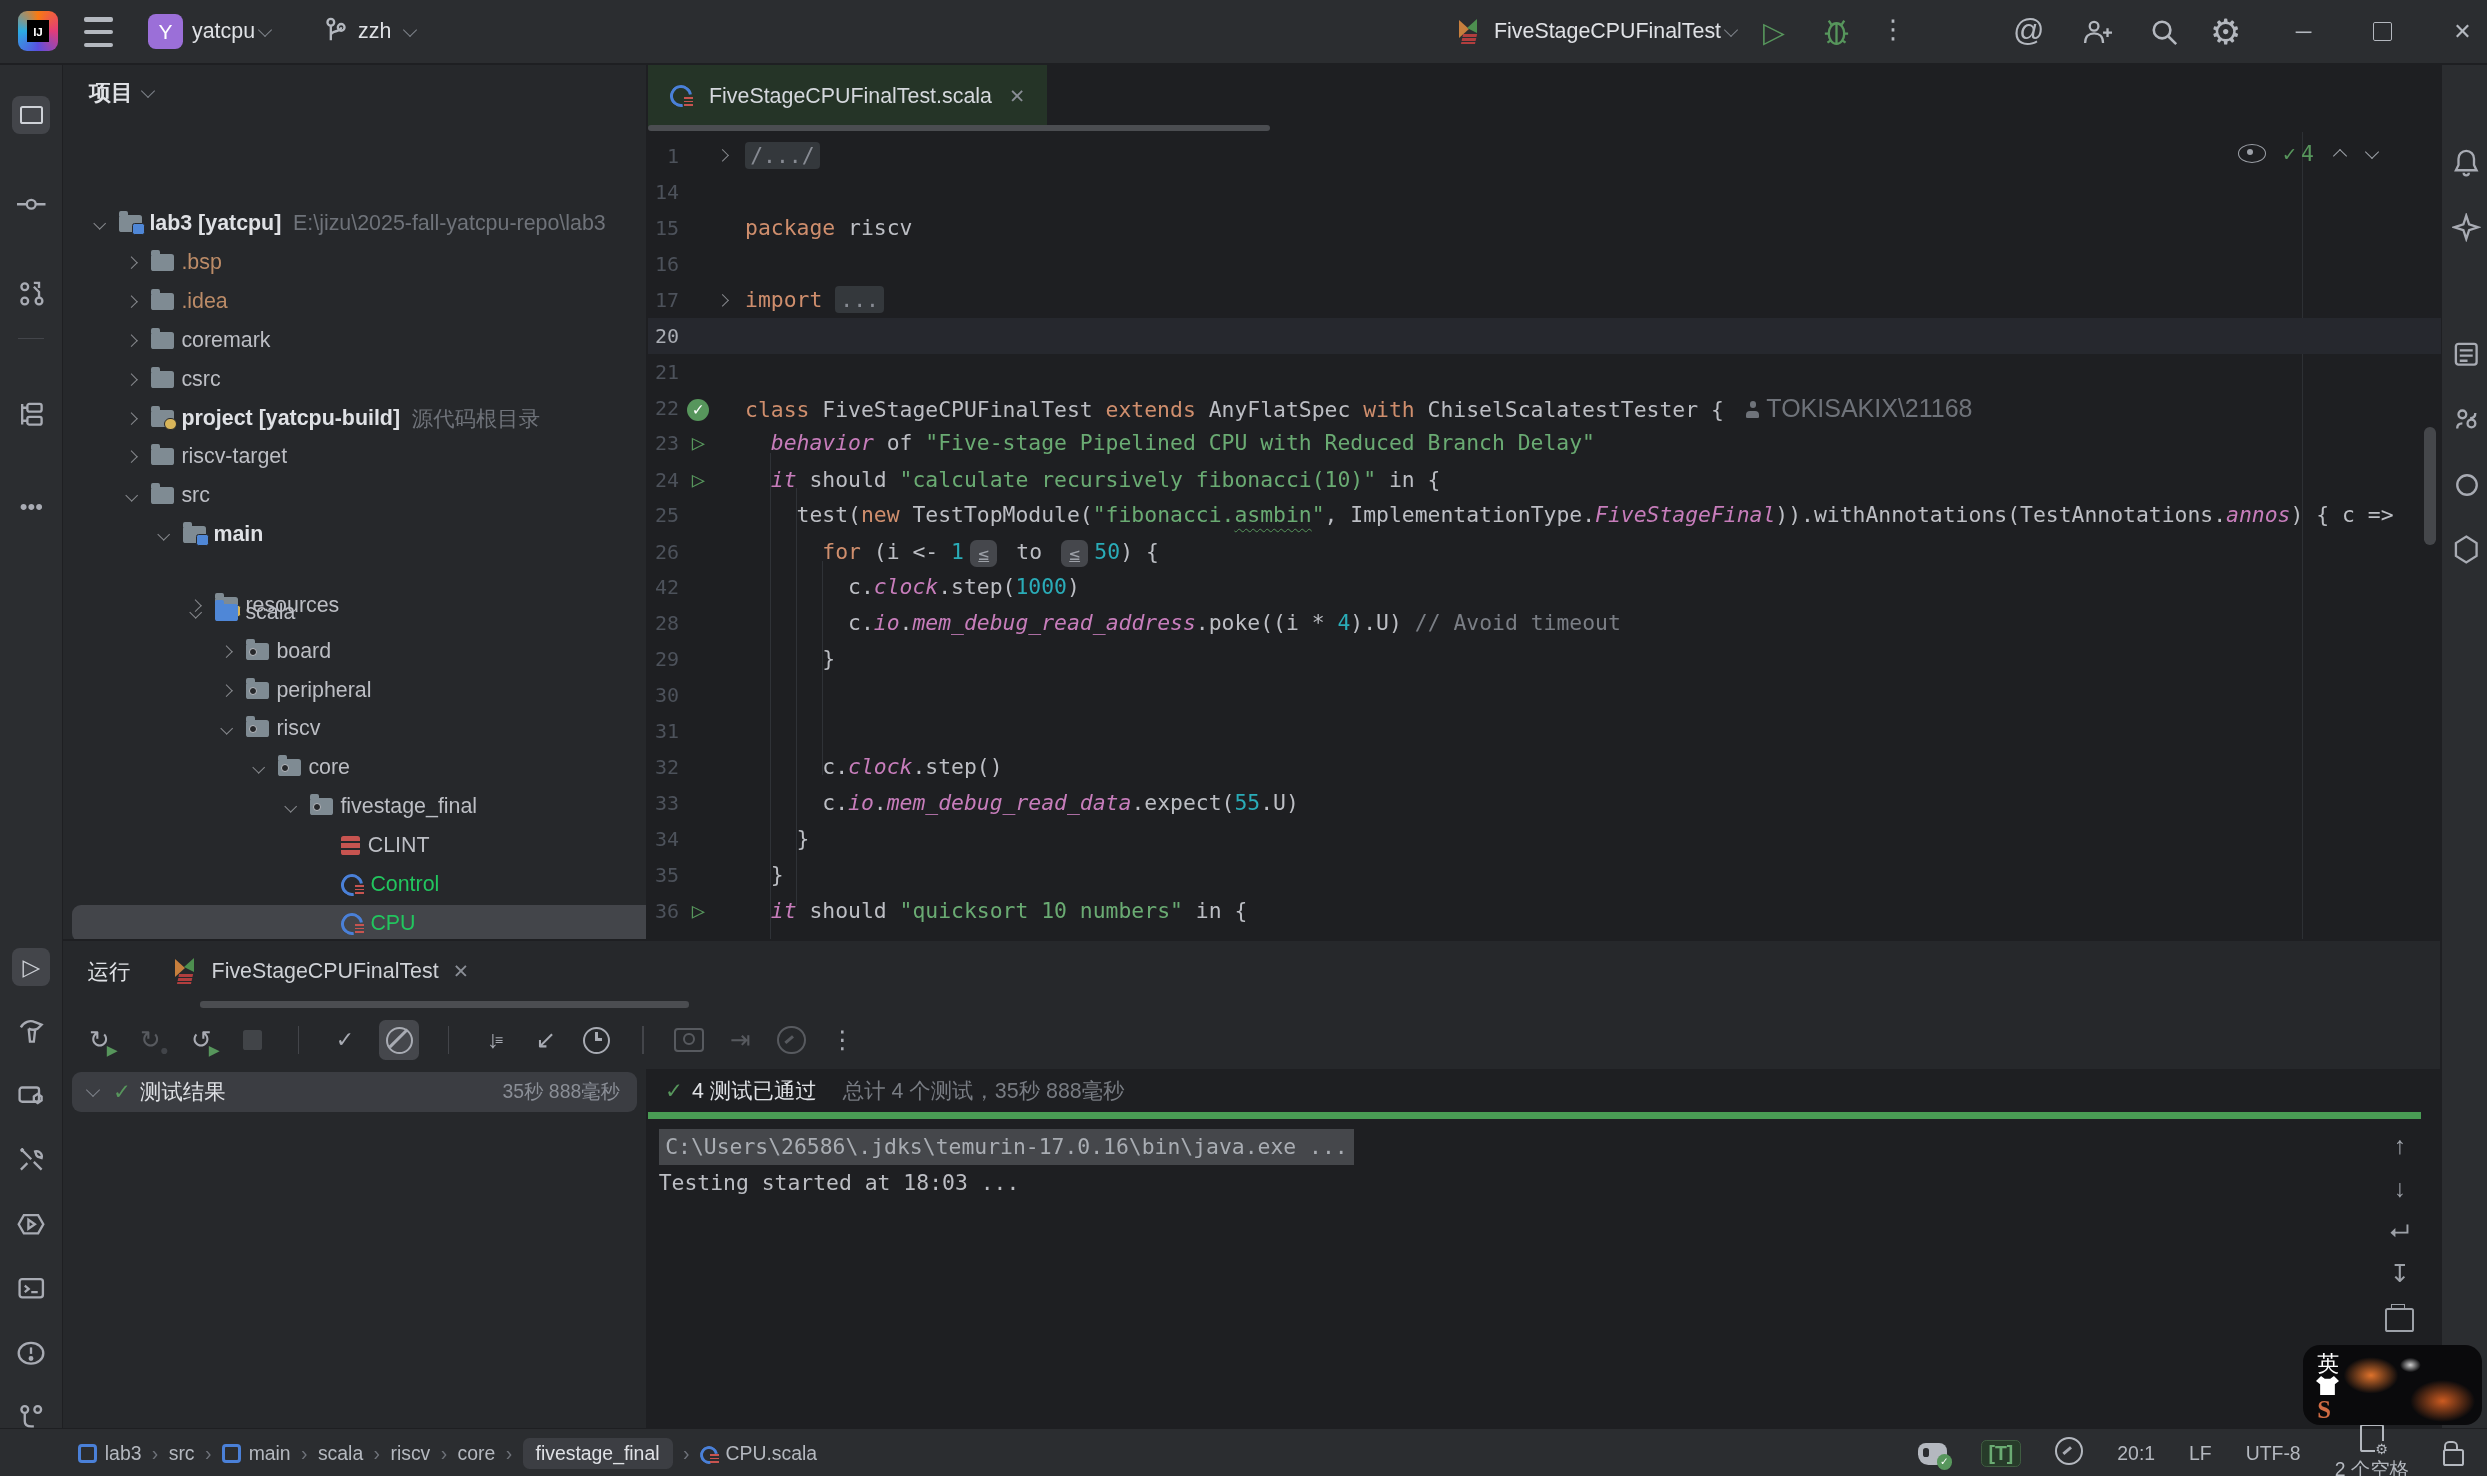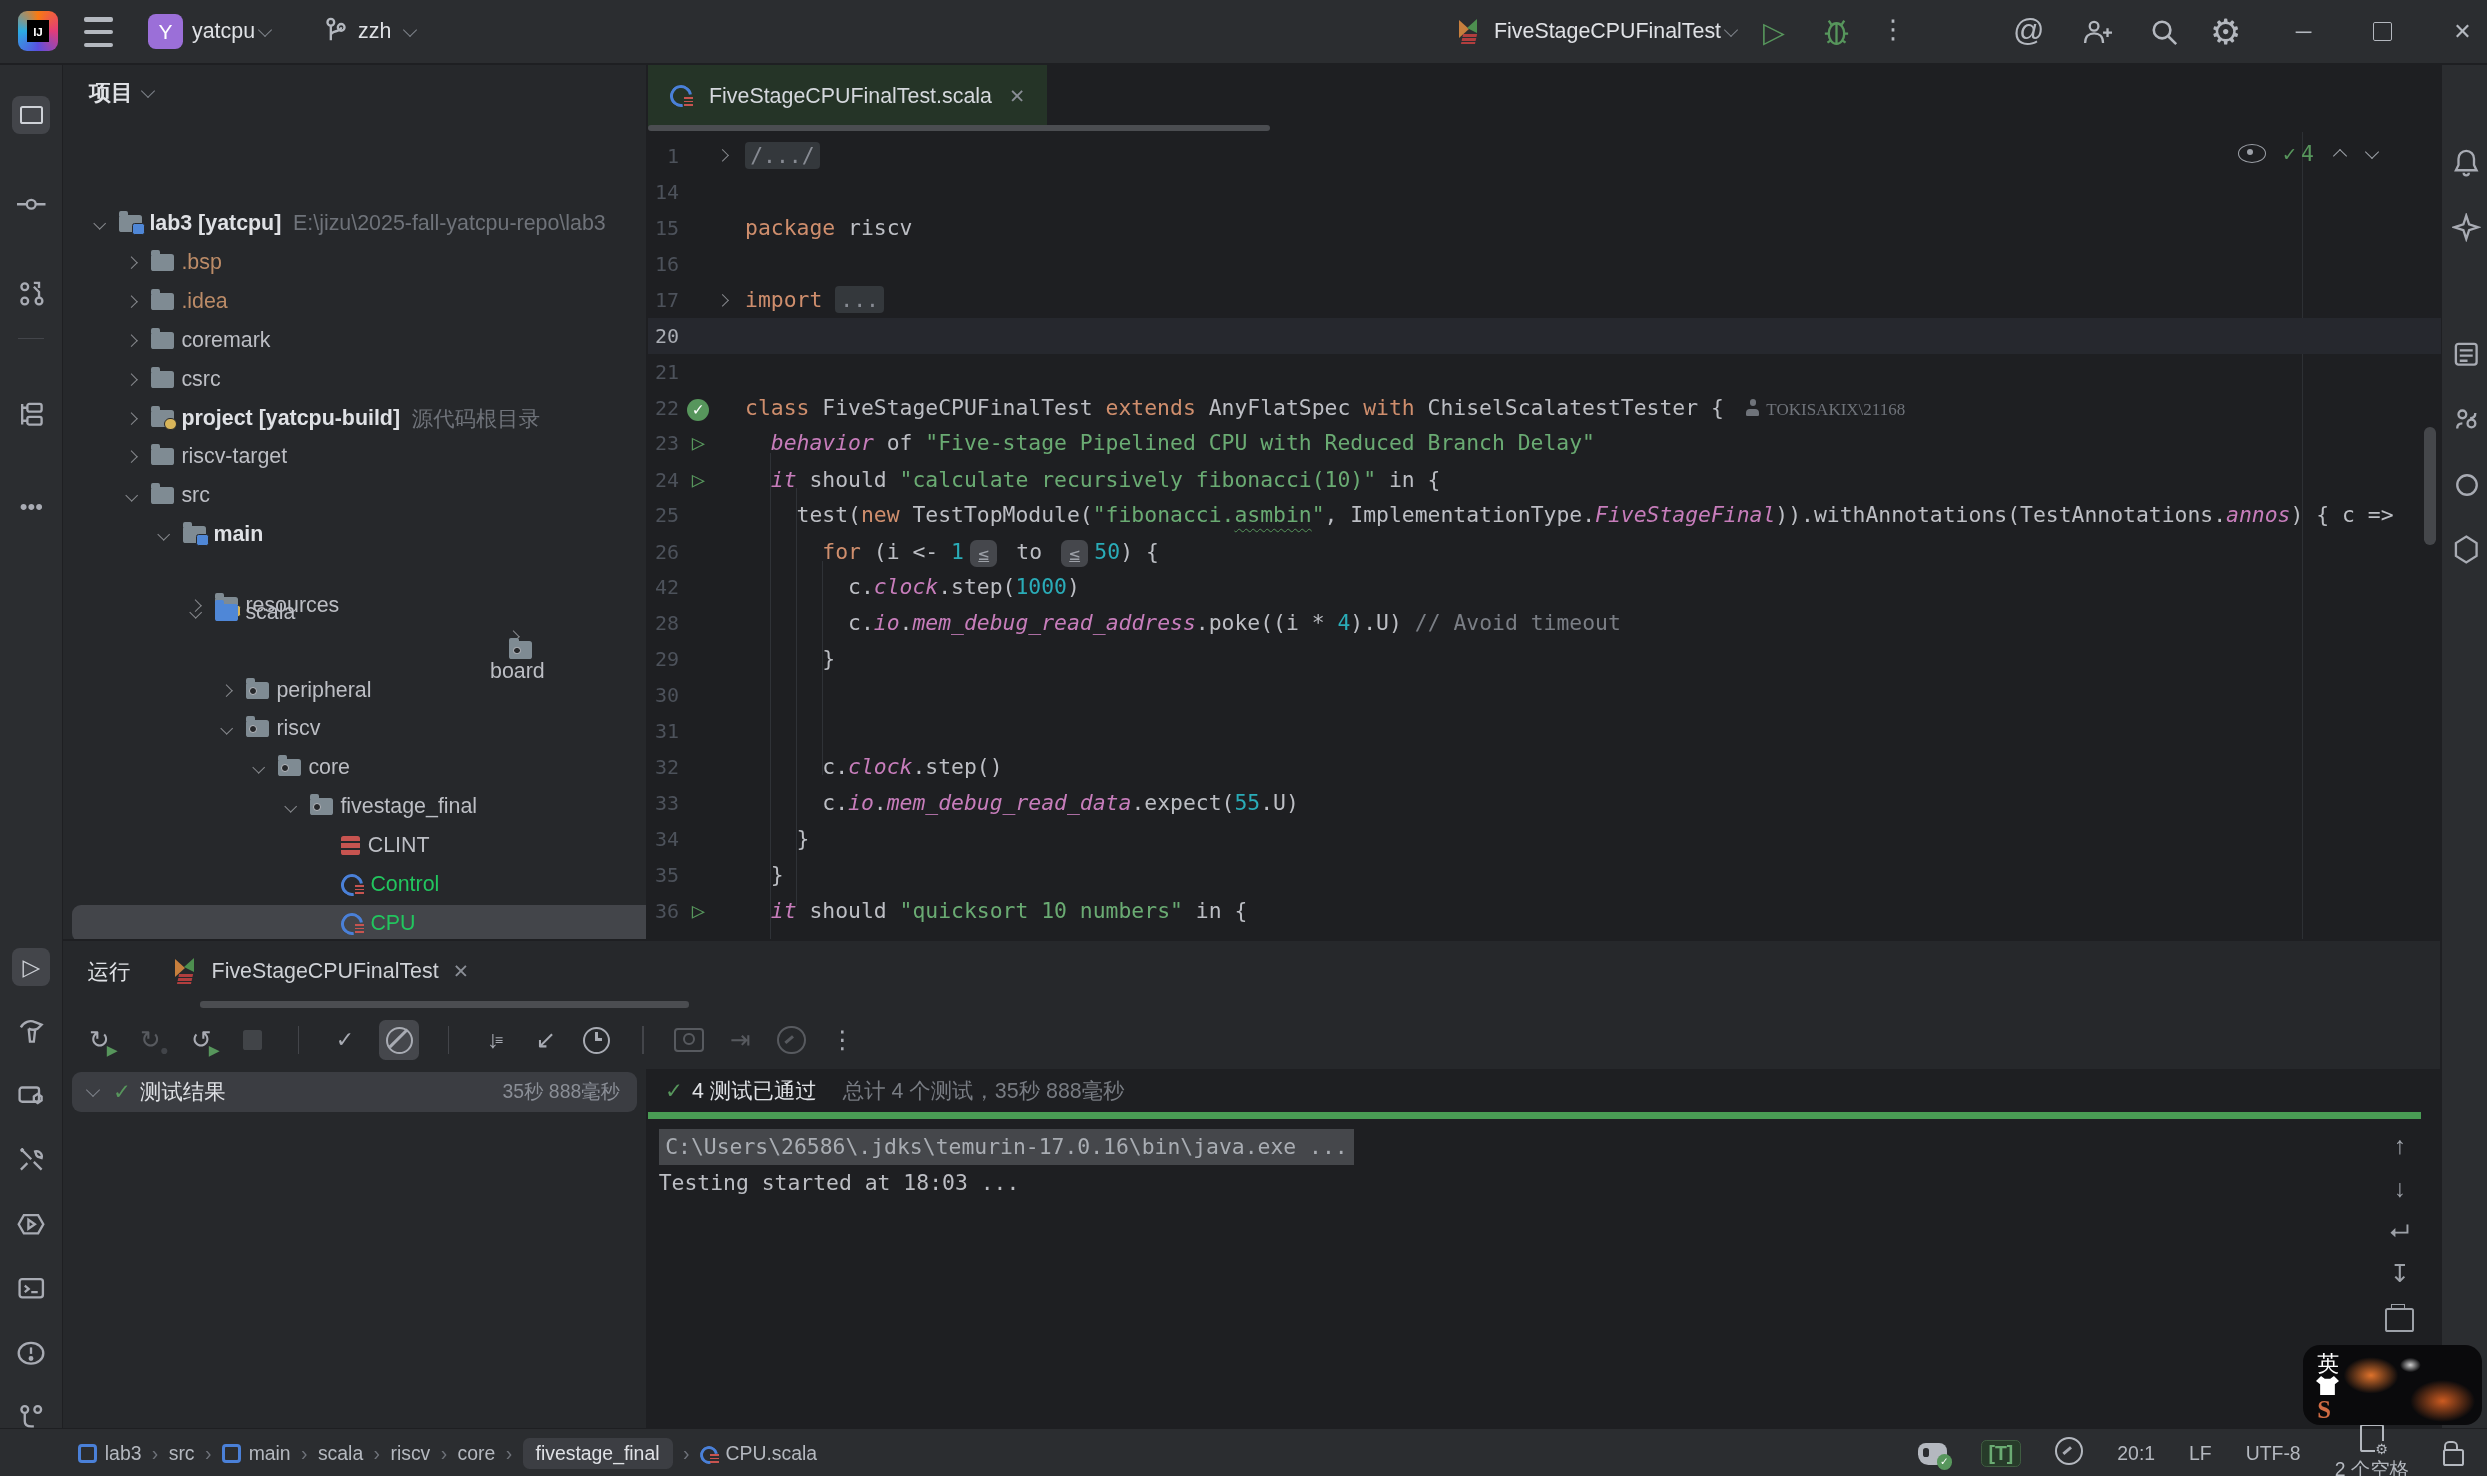--- a/index.html
+++ b/index.html
@@ -65,21 +65,21 @@
   .crow.cur .lnum{color:#a9acb3;}
   .gut{position:absolute;left:36px;width:28.5px;text-align:center;}
   .fchev{position:absolute;left:70px;top:13.6px;width:7.8px;height:7.8px;border-right:1.9px solid #87898e;border-bottom:1.9px solid #87898e;transform:rotate(-45deg);}
   .ltext{position:absolute;left:97px;}
   .tok.kw{color:#cf8e6d;} .tok.str{color:#6aab73;} .tok.num{color:#2aacb8;}
   .tok.fi{color:#c77dbb;font-style:italic;} .tok.cm{color:#7a7e85;} .tok.pl{color:#bcbec4;}
   .tok.folded{background:#34383c;color:#878b93;border-radius:3.9px;padding:1.3px 5.2px;}
   .tok.inlay{display:inline-block;background:#45474c;color:#9da1a8;border-radius:6.5px;padding:0 7.8px;margin:0 6.5px;
              font-size:18px;line-height:27px;vertical-align:middle;text-decoration:underline;}
   .tok.sq{text-decoration:underline wavy #57965c;text-underline-offset:5.8px;text-decoration-thickness:1.3px;}
-  .tok.author{font-family:Liberation Serif, serif;font-size:17px;color:#6f737a;margin-left:9px;}
+  .tok.author{font-family:Liberation Sans, sans-serif;font-size:25px;color:#6f737a;margin-left:9px;}
   .person{display:inline-block;position:relative;width:15.5px;height:17px;margin-right:5.2px;vertical-align:-1.3px;}
   .person::before{content:"";position:absolute;left:3.9px;top:0;width:6.5px;height:6.5px;border-radius:50%;background:#6f737a;}
   .person::after{content:"";position:absolute;left:0.6px;bottom:0;width:13px;height:7.1px;border-radius:3.9px 3.9px 1.3px 1.3px;background:#6f737a;}
   .tpass{display:inline-block;width:22px;height:22px;line-height:22px;border-radius:50%;background:#57965c;color:#fff;font-size:15.5px;text-align:center;font-family:"Liberation Sans",sans-serif;}
   .trun{color:#57965c;font-size:22px;}
   #marginline{position:absolute;left:1654px;top:0;width:1.3px;height:807px;background:#2d3034;}
   .iguide{position:absolute;width:1.3px;background:#2f3237;}
   #vthumb{position:absolute;left:1776px;top:295px;width:11.7px;height:118px;background:#45474b;border-radius:5.8px;}
   #inspect{position:absolute;left:1590px;top:9px;display:flex;align-items:center;gap:17px;color:#9da1a8;}
   .eye{position:relative;width:26px;height:17px;border:1.9px solid #9da1a8;border-radius:50%;}
@@ -429,21 +429,21 @@
           <span class="fold-ic" style="margin-left: 14.2px;">
             <span class="badge b-res"></span>
           </span>
           <span class="lbl">resources</span>
         </div>
         <div class="trow" style="top: 528px; padding-left: 128px;">
           <span class="tchev d"></span>
           <span class="fold-ic blue" style="margin-left: 14.2px;"></span>
           <span class="lbl">scala</span>
         </div>
-        <div class="trow" style="top: 567px; padding-left: 159px; flex-direction: column;">
+        <div class="trow" style="top: 567px; padding-left: 159px;">
           <span class="tchev r"></span>
           <span class="fold-ic pkg" style="margin-left: 14.2px;"></span>
           <span class="lbl">board</span>
         </div>
         <div class="trow" style="top: 606px; padding-left: 159px;">
           <span class="tchev r"></span>
           <span class="fold-ic pkg" style="margin-left: 14.2px;"></span>
           <span class="lbl">peripheral</span>
         </div>
         <div class="trow" style="top: 644px; padding-left: 159px;">

